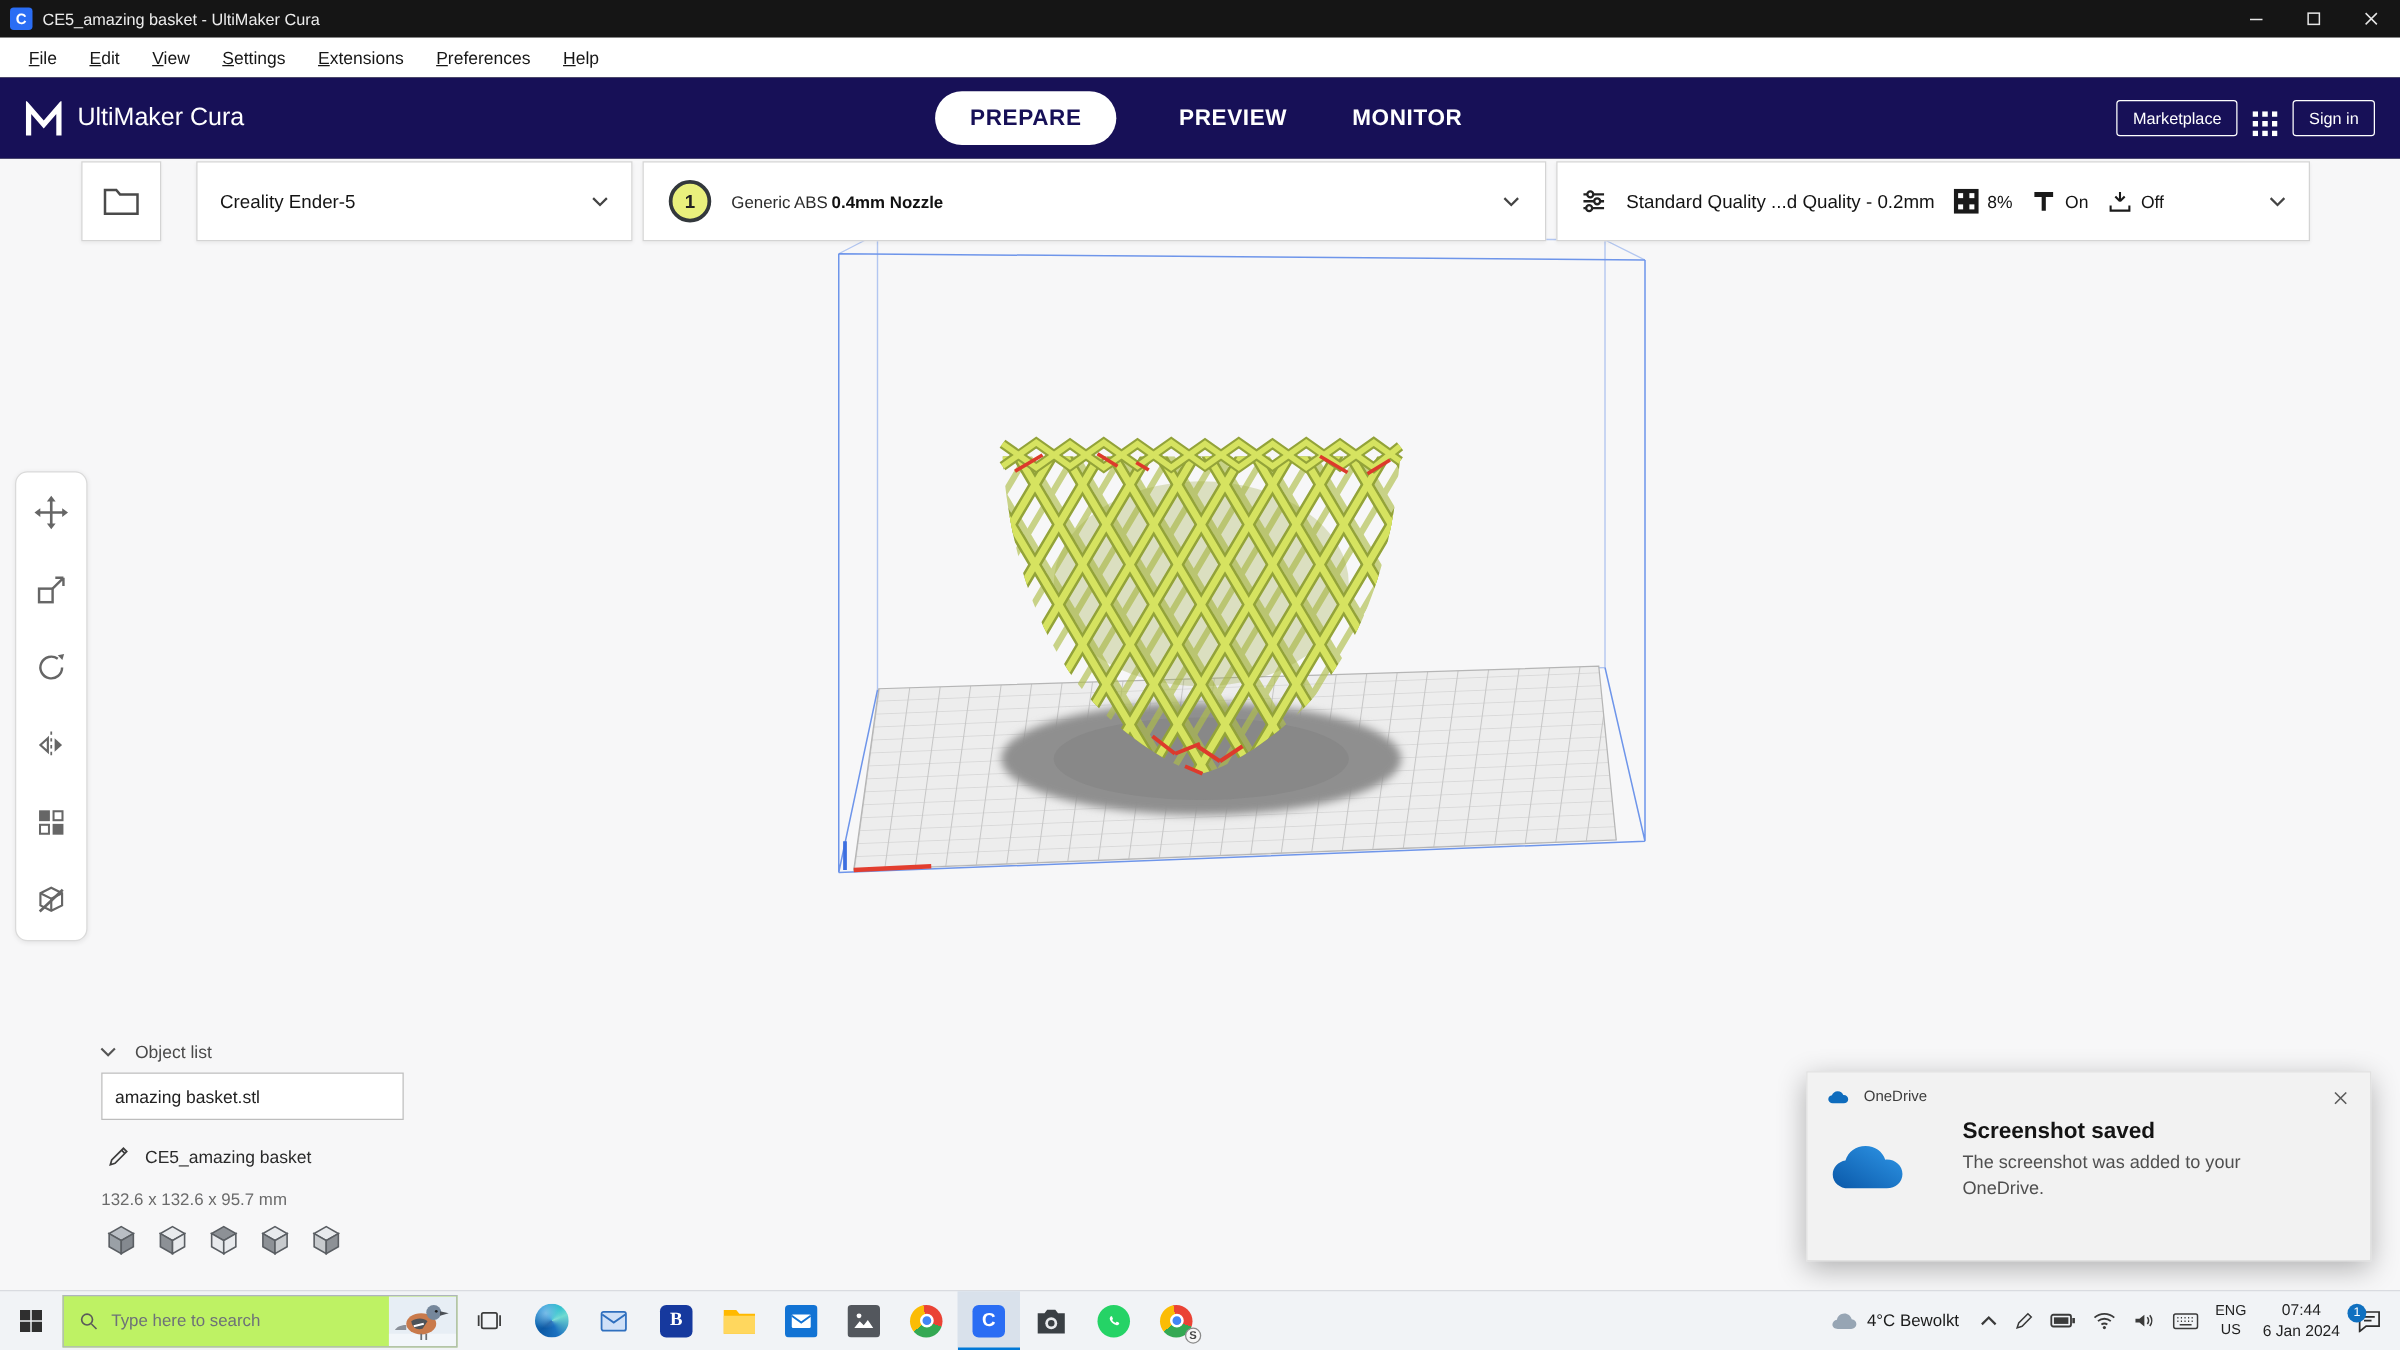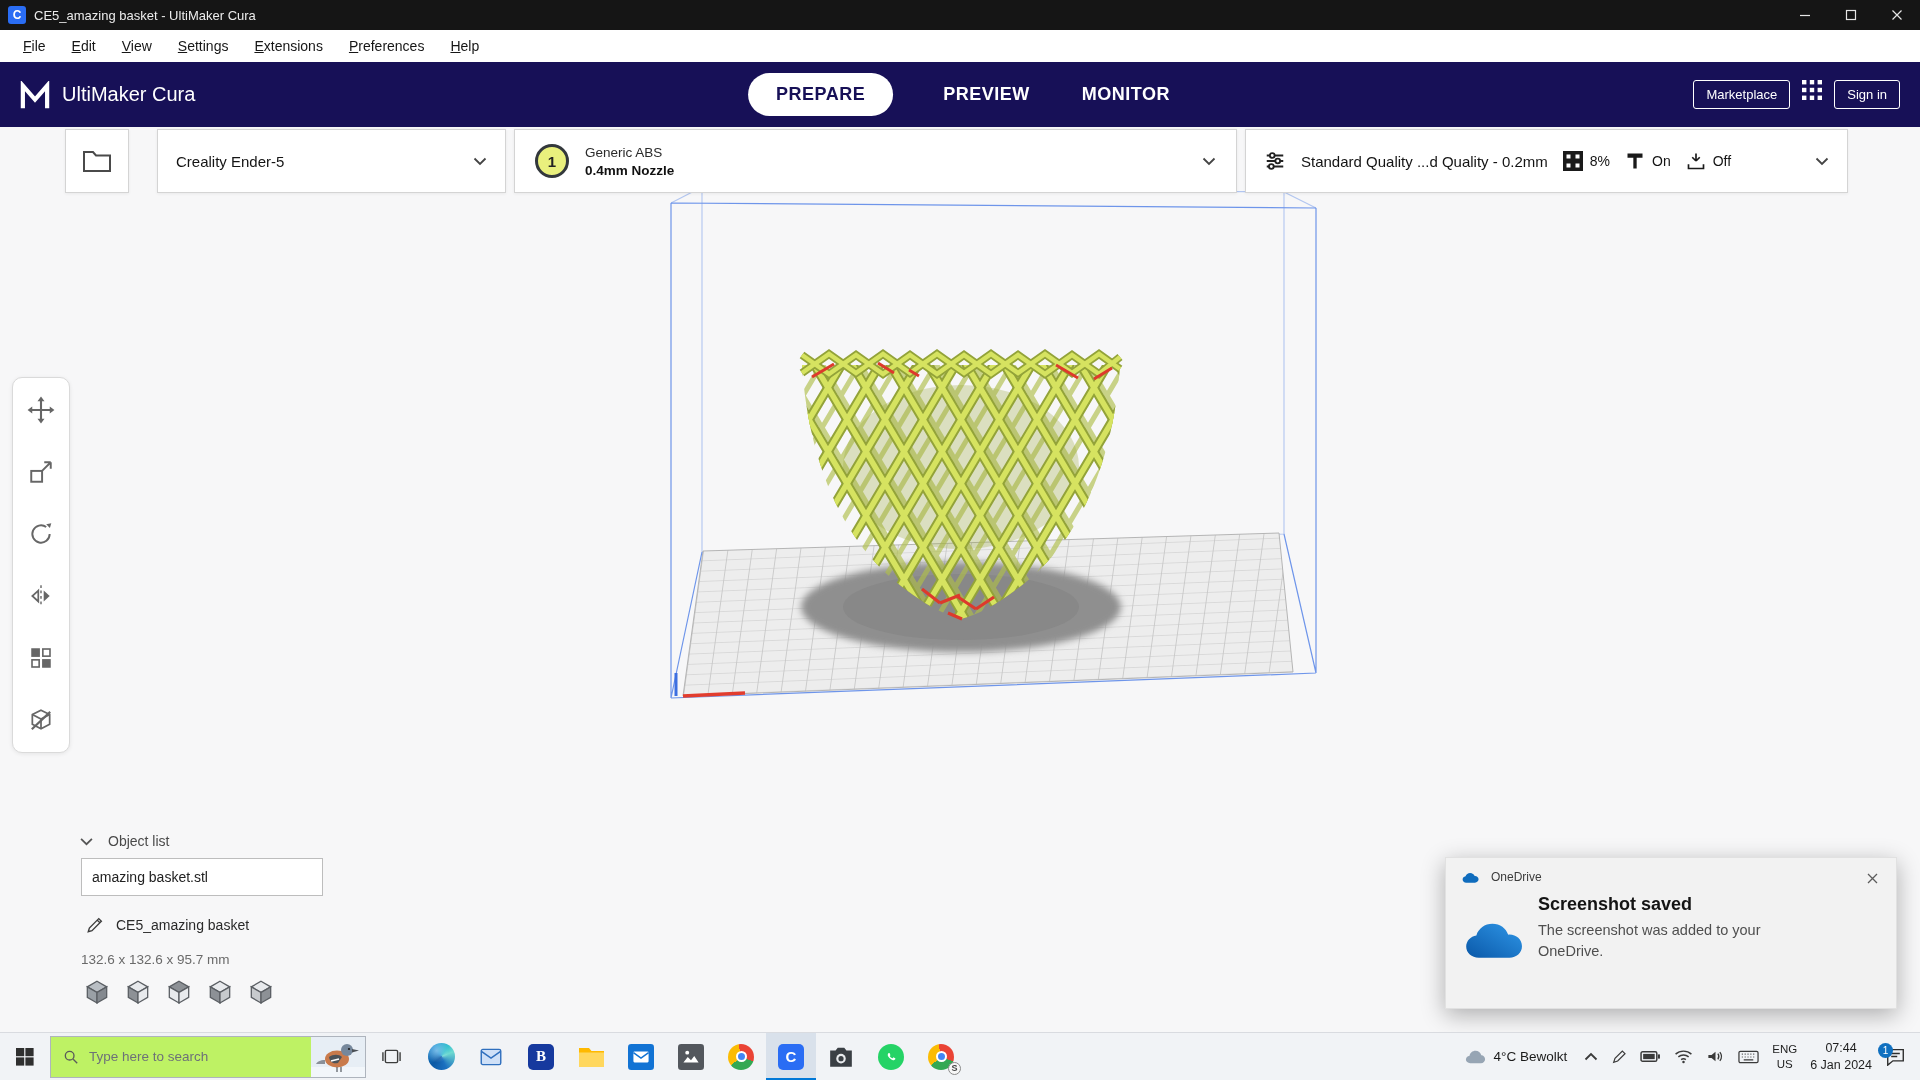--- a/index.html
+++ b/index.html
@@ -17,38 +17,38 @@
   
   .menubar{height:32px;background:#fff;display:flex;align-items:center;padding-left:10px}
   .menu-item{padding:5px 13px;font-size:14px;color:#161616;cursor:default}
 
   
   .app-header{height:65px;background:#171057;display:flex;align-items:center;padding:0 18px;position:relative;color:#fff}
   .brand{display:flex;align-items:center;gap:10px;font-size:20px;font-weight:500}
   .stage-tabs{position:absolute;left:50%;transform:translateX(-50%);display:flex;gap:48px;align-items:center}
   .stage-tab{font-size:18px;font-weight:600;letter-spacing:.5px;padding:10px 2px;cursor:default}
   .stage-tab.active{background:#fff;color:#171057;padding:11px 28px;border-radius:24px}
-  .header-right{margin-left:auto;display:flex;align-items:flex-start;gap:12px;padding-right:2px}
+  .header-right{margin-left:auto;display:flex;align-items:flex-end;gap:12px;padding-right:2px}
   .outline-btn{border:1px solid #fff;border-radius:3px;padding:6px 12px;font-size:13px}
 
   
   .main{position:relative;height:905px;background:#f7f7f8;overflow:hidden}
   .main > svg.viewport{position:absolute;left:0;top:0}
 
   
   .card{position:absolute;top:2px;height:64px;background:#fff;border:1px solid #d4d4d4;border-radius:0;
     display:flex;align-items:center;box-shadow:0 1px 3px rgba(0,0,0,.06);font-size:15px;color:#141414}
   .card-open{left:65px;width:64px;justify-content:center}
   .card-printer{left:157px;width:349px;padding:0 18px}
   .card-material{left:514px;width:723px;padding:0 20px;gap:16px}
   .card-settings{left:1245px;width:603px;padding:0 18px;gap:15px}
   .chev{margin-left:auto;flex:0 0 auto}
   .extruder-badge{width:34px;height:34px;border-radius:50%;background:#e9f07d;border:3px solid #33383c;
     display:flex;align-items:center;justify-content:center;font-weight:bold;font-size:15px;color:#222}
-  .mat-text{display:flex;flex-direction:column;gap:3px}
+  .mat-text{display:flex;gap:3px}
   .mat-name{font-size:13.5px;color:#2b2b2b}
   .mat-nozzle{font-size:13.5px;font-weight:bold;color:#111}
   .setting-group{display:flex;align-items:center;gap:7px;flex:0 0 auto;font-size:14px}
   .profile-text{flex:0 1 auto;white-space:nowrap}
 
   
   .tool-panel{position:absolute;left:12px;top:250px;width:58px;padding:17px 0;background:#fff;
     border:1px solid #dadada;border-radius:10px;display:flex;flex-direction:column;align-items:center;gap:32px;
     box-shadow:0 1px 4px rgba(0,0,0,.08)}
   .tool-btn{width:30px;height:30px;display:flex;align-items:center;justify-content:center;cursor:pointer}
@@ -60,21 +60,21 @@
   .job-row{position:absolute;left:86px;top:789px;display:flex;gap:12px;align-items:center;font-size:14px;color:#2a2a2a}
   .dims{position:absolute;left:81px;top:825px;font-size:13.5px;color:#6a6a6a}
   .view-cubes{position:absolute;left:83px;top:851px;display:flex;gap:13px}
 
   
   .toast{position:absolute;left:1445px;top:730px;width:452px;height:152px;background:#f2f2f2;
     border:1px solid #e1e1e1;box-shadow:0 6px 22px rgba(0,0,0,.3)}
   .toast-head{display:flex;align-items:center;gap:9px;padding:12px 14px 0 16px;font-size:12px;color:#3c3c3c}
   .toast-close{position:absolute;top:9px;right:13px;width:22px;height:22px;display:flex;align-items:center;
     justify-content:center;color:#5c5c5c;font-size:14px;cursor:pointer}
-  .toast-body{display:flex;gap:4px;padding:10px 16px 0 18px;align-items:flex-end}
+  .toast-body{display:flex;gap:36px;padding:10px 16px 0 18px;align-items:center}
   .toast-title{font-size:18px;font-weight:bold;color:#141414;margin-bottom:5px}
   .toast-text{font-size:14.5px;color:#4f4f4f;line-height:1.42}
 
   
   .taskbar{height:48px;background:#f1f3f6;border-top:1px solid #d9dbe0;display:flex;align-items:center;color:#1f1f1f}
   .tb-cell{width:50px;height:48px;display:flex;align-items:center;justify-content:center;flex:0 0 auto;position:relative}
   .tb-cell.active{background:#d9e1eb;box-shadow:inset 0 -3px 0 #0078d7}
   .search-box{width:316px;height:42px;background:#bef264;border:1px solid #aeb4bd;display:flex;align-items:center;
     gap:10px;padding-left:12px;flex:0 0 auto;overflow:hidden}
   .search-ph{font-size:13.5px;color:#6d7178;white-space:nowrap}

